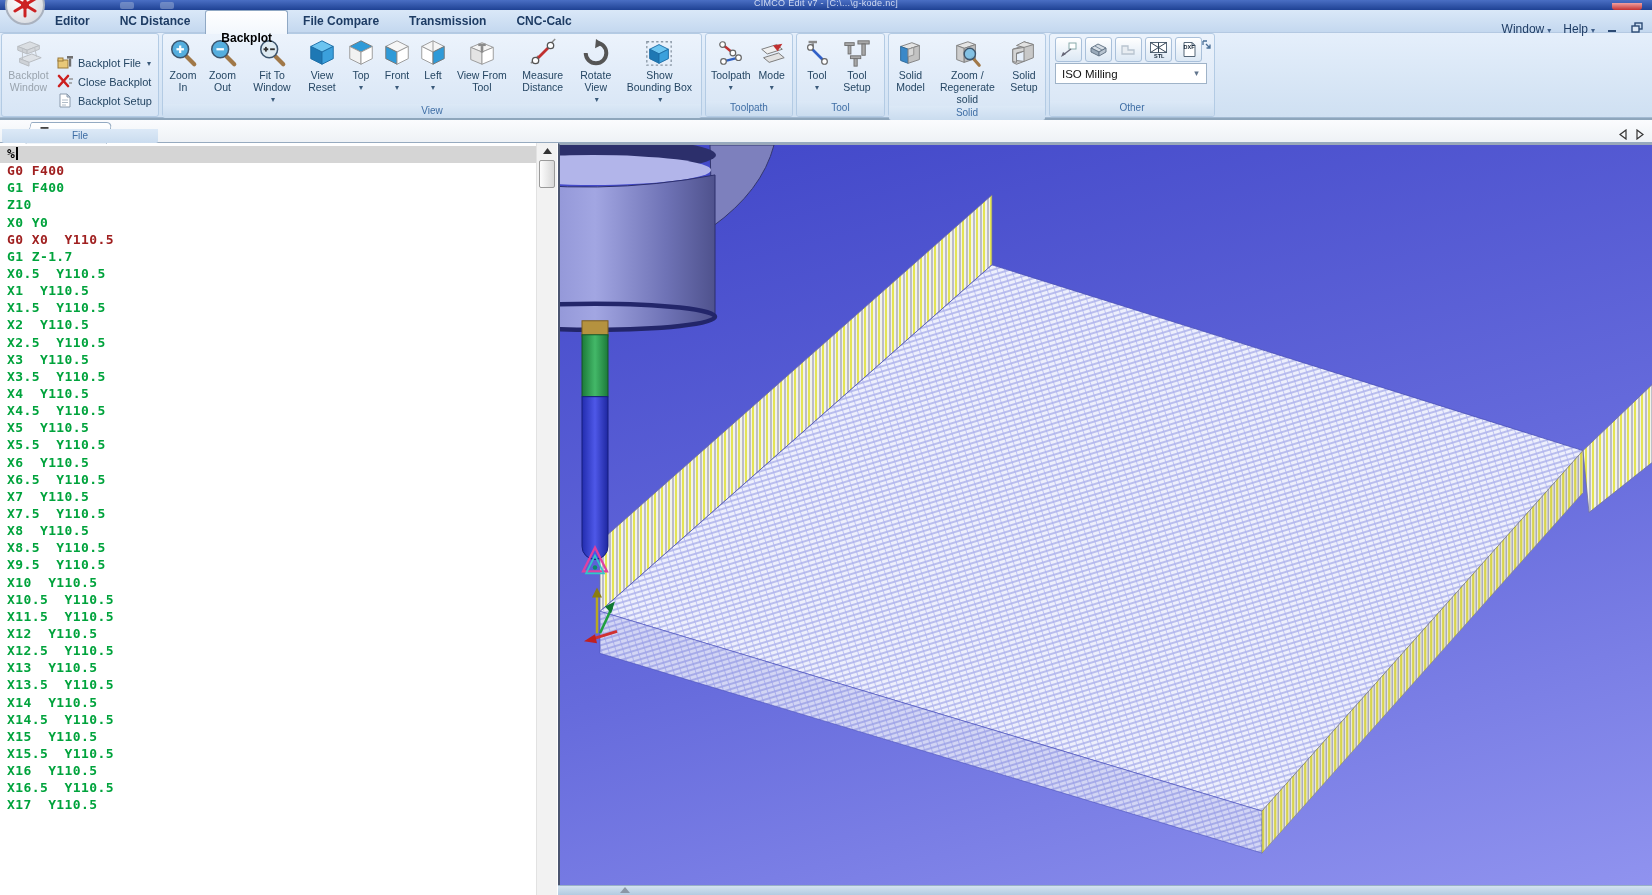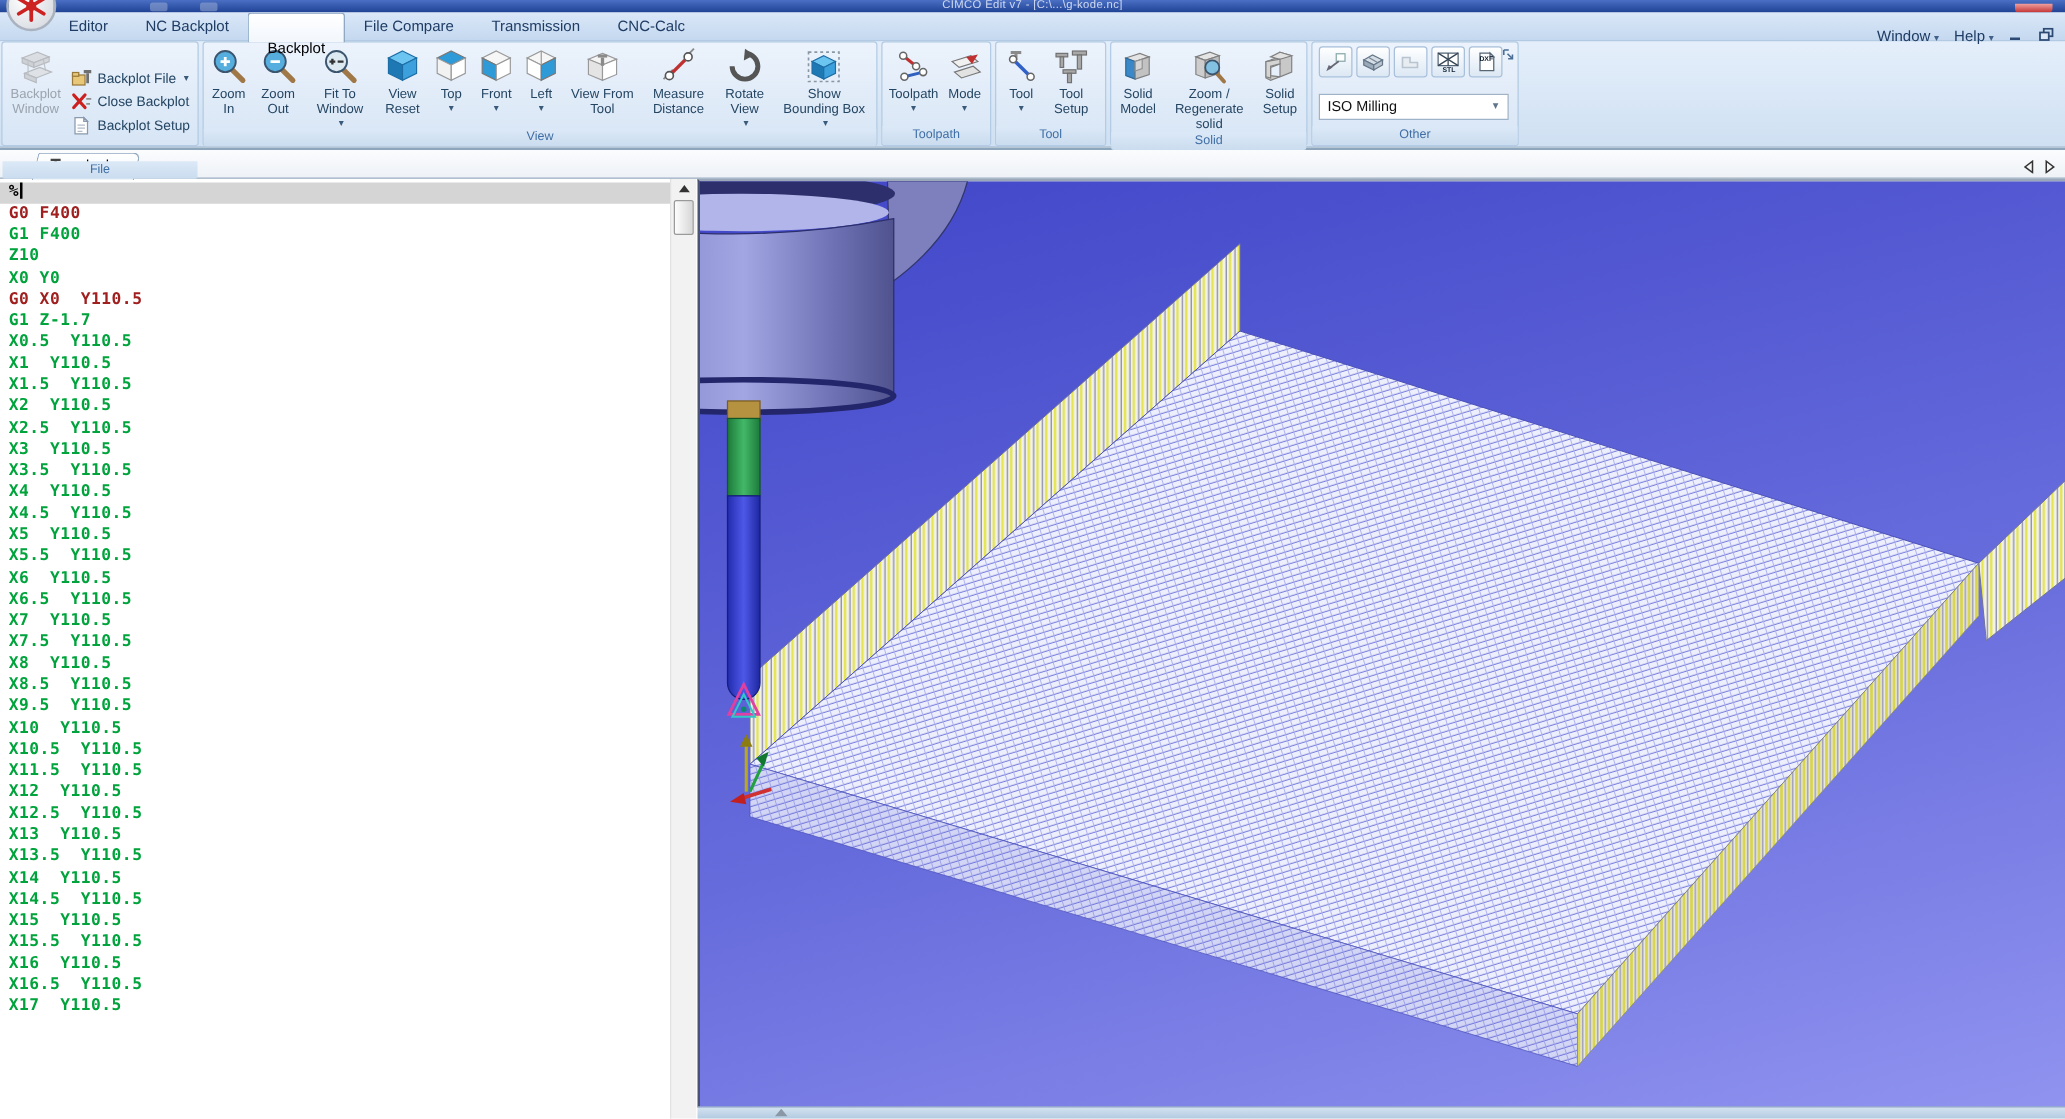--- a/index.html
+++ b/index.html
@@ -6,21 +6,21 @@
   body{width:1652px;height:895px;overflow:hidden;position:relative;font-family:"Liberation Sans",sans-serif;background:#fff;-webkit-font-smoothing:antialiased;}
   
   .titlebar{position:absolute;top:0;left:0;right:0;height:10px;background:linear-gradient(#4a6fc4,#1f4294);overflow:hidden;}
   .title-text{position:absolute;top:-2px;width:100%;text-align:center;color:#e8eefc;font-size:9px;letter-spacing:.3px;opacity:.85;}
   .close-sliver{position:absolute;right:10px;top:3px;width:30px;height:7px;border-radius:0 0 3px 3px;background:linear-gradient(#f0a0a0,#c33232);}
   .qa-ghost{position:absolute;top:2px;width:14px;height:7px;background:#9fb2d6;border-radius:2px;opacity:.5;}
   .applogo{position:absolute;left:5px;top:-15px;width:36px;height:36px;border-radius:50%;background:radial-gradient(circle at 35% 35%,#ffffff,#cfd3da);border:2px solid #aab2bf;z-index:30;}
   .applogo svg{position:absolute;left:3px;top:3px;}
   
   .menurow{position:absolute;top:10px;left:0;right:0;height:22px;background:linear-gradient(#dae8f8,#c4d8ef);border-bottom:1px solid #b4c9e2;z-index:5;}
-  .menu-tabs{position:absolute;left:40px;top:0;height:22px;display:flex;}
+  .menu-tabs{position:absolute;left:40px;top:0;height:22px;display:flex;font-weight:bold;}
   .menu-tab{padding:4px 15px 3px;font-size:12px;color:#1e3c64;cursor:default;}
   .menu-tab.active{background:linear-gradient(#ffffff,#f2f7fd);border:1px solid #8fa8c4;border-bottom:none;border-radius:3px 3px 0 0;color:#000;padding-top:20px;}
   .menu-right{position:absolute;right:8px;top:0;height:38px;display:flex;align-items:center;gap:12px;font-size:12px;color:#1e3c64;}
   .menu-right .mitem{display:flex;align-items:center;gap:3px;}
   .caret-sm::before{content:"▾";font-size:8px;color:#41608a;}
   
   .ribbon{position:absolute;top:32px;left:0;right:0;height:86px;background:linear-gradient(#e5effb,#cfe0f2);border-bottom:1px solid #a3bad2;display:flex;gap:3px;padding:1px 0 0 1px;box-sizing:border-box;z-index:4;}
   .rgroup{border:1px solid #b3cbe4;border-radius:3px;background:linear-gradient(#ecf3fc,#d7e5f5);display:flex;flex-direction:column;box-sizing:border-box;flex:0 0 auto;}
   .rgroup-body{flex:1;display:flex;align-items:stretch;padding:1px 2px;}
   .rgroup-label{height:15px;text-align:center;font-size:10px;color:#3f6ea5;background:linear-gradient(#dcE9f7,#cadcef);border-radius:0 0 2px 2px;line-height:14px;position:relative;}
@@ -31,21 +31,21 @@
   .caret{display:block;text-align:center;line-height:7px;}
   .caret::before{content:"▾";font-size:8px;color:#3a5a7a;}
   .caret.inline{display:inline;margin-left:2px;}
   .disabled .blabel{color:#9aa4ae;}
   .disabled .bicon{opacity:.55;filter:grayscale(1);}
   .filecol{display:flex;flex-direction:column;justify-content:flex-start;padding:18px 0;}
   .smallbtn{display:flex;align-items:center;gap:4px;font-size:11px;color:#254663;padding:2px 4px;white-space:nowrap;}
   .smallbtn .sicon{width:17px;height:15px;flex:0 0 auto;}
   .mini-row{display:flex;gap:3px;padding:3px 5px 1px;}
   .minibtn{width:27px;height:25px;border:1px solid #a9c0da;border-radius:3px;background:linear-gradient(#ffffff,#dce8f4);display:flex;align-items:center;justify-content:center;box-sizing:border-box;}
-  .combo{margin:12px 5px 0;height:21px;background:#fff;border:1px solid #9fb3c8;display:flex;align-items:center;font-size:11.5px;color:#111;padding-left:6px;position:relative;width:152px;box-sizing:border-box;}
+  .combo{margin:0 5px 0;height:21px;background:#fff;border:1px solid #9fb3c8;display:flex;align-items:center;font-size:11.5px;color:#111;padding-left:6px;position:relative;width:152px;box-sizing:border-box;}
   .combo-caret{position:absolute;right:2px;top:2px;width:15px;height:15px;text-align:center;}
   .combo-caret::before{content:"▾";font-size:9px;color:#60748c;}
   .launcher{position:absolute;right:2px;top:1px;}
   
   .tabstrip{position:absolute;top:118px;left:0;right:0;height:25px;background:linear-gradient(#fbfcfe,#eef2f6);border-top:2px solid #8ea6bc;border-bottom:1px solid #96aabf;box-sizing:border-box;z-index:3;}
   .doc-tab{position:absolute;left:28px;top:2px;height:21px;width:80px;background:linear-gradient(#ffffff,#eff4f9);border:1px solid #93aac2;border-bottom:none;border-radius:2px 6px 0 0;transform:skewX(-14deg);}
   .doc-tab-inner{transform:skewX(14deg);display:flex;align-items:center;gap:4px;padding:3px 0 0 10px;font-size:11.5px;color:#000;}
   .tab-scroll{position:absolute;right:8px;top:6px;display:flex;gap:7px;}
   
   .editor{position:absolute;top:143px;left:0;width:536px;bottom:0;background:#fff;overflow:hidden;padding-top:3px;box-sizing:border-box;}
@@ -79,21 +79,21 @@
         <line x1="5" y1="9" x2="25" y2="21"></line>
         <line x1="25" y1="9" x2="5" y2="21"></line>
     </g>
     <circle cx="15" cy="15" r="4" fill="#cc2222"></circle>
   </svg>
 </div>
 
 <div class="menurow">
   <div class="menu-tabs">
       <div class="menu-tab">Editor</div>
-      <div class="menu-tab">NC Backplot</div>
+      <div class="menu-tab">NC Distance</div>
       <div class="menu-tab active">Backplot</div>
       <div class="menu-tab">File Compare</div>
       <div class="menu-tab">Transmission</div>
       <div class="menu-tab">CNC-Calc</div>
     </div>
   <div class="menu-right">
     <span class="mitem">
         <span>Window</span>
         <span class="caret-sm"></span>
       </span>

